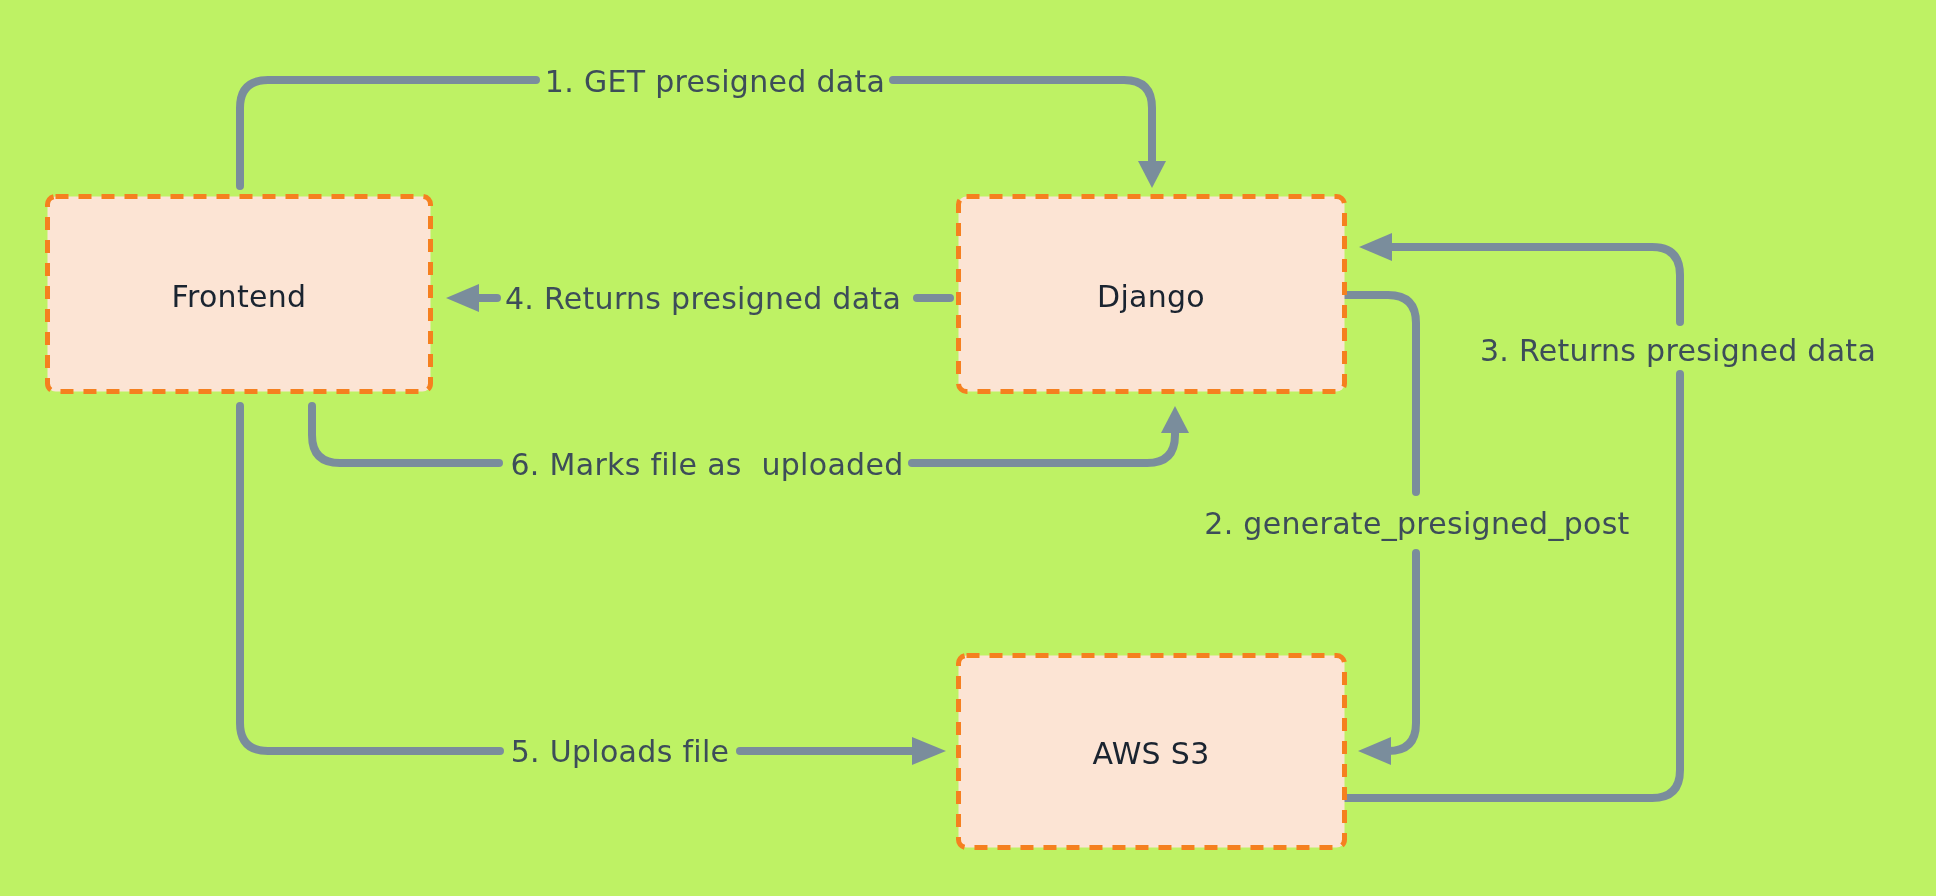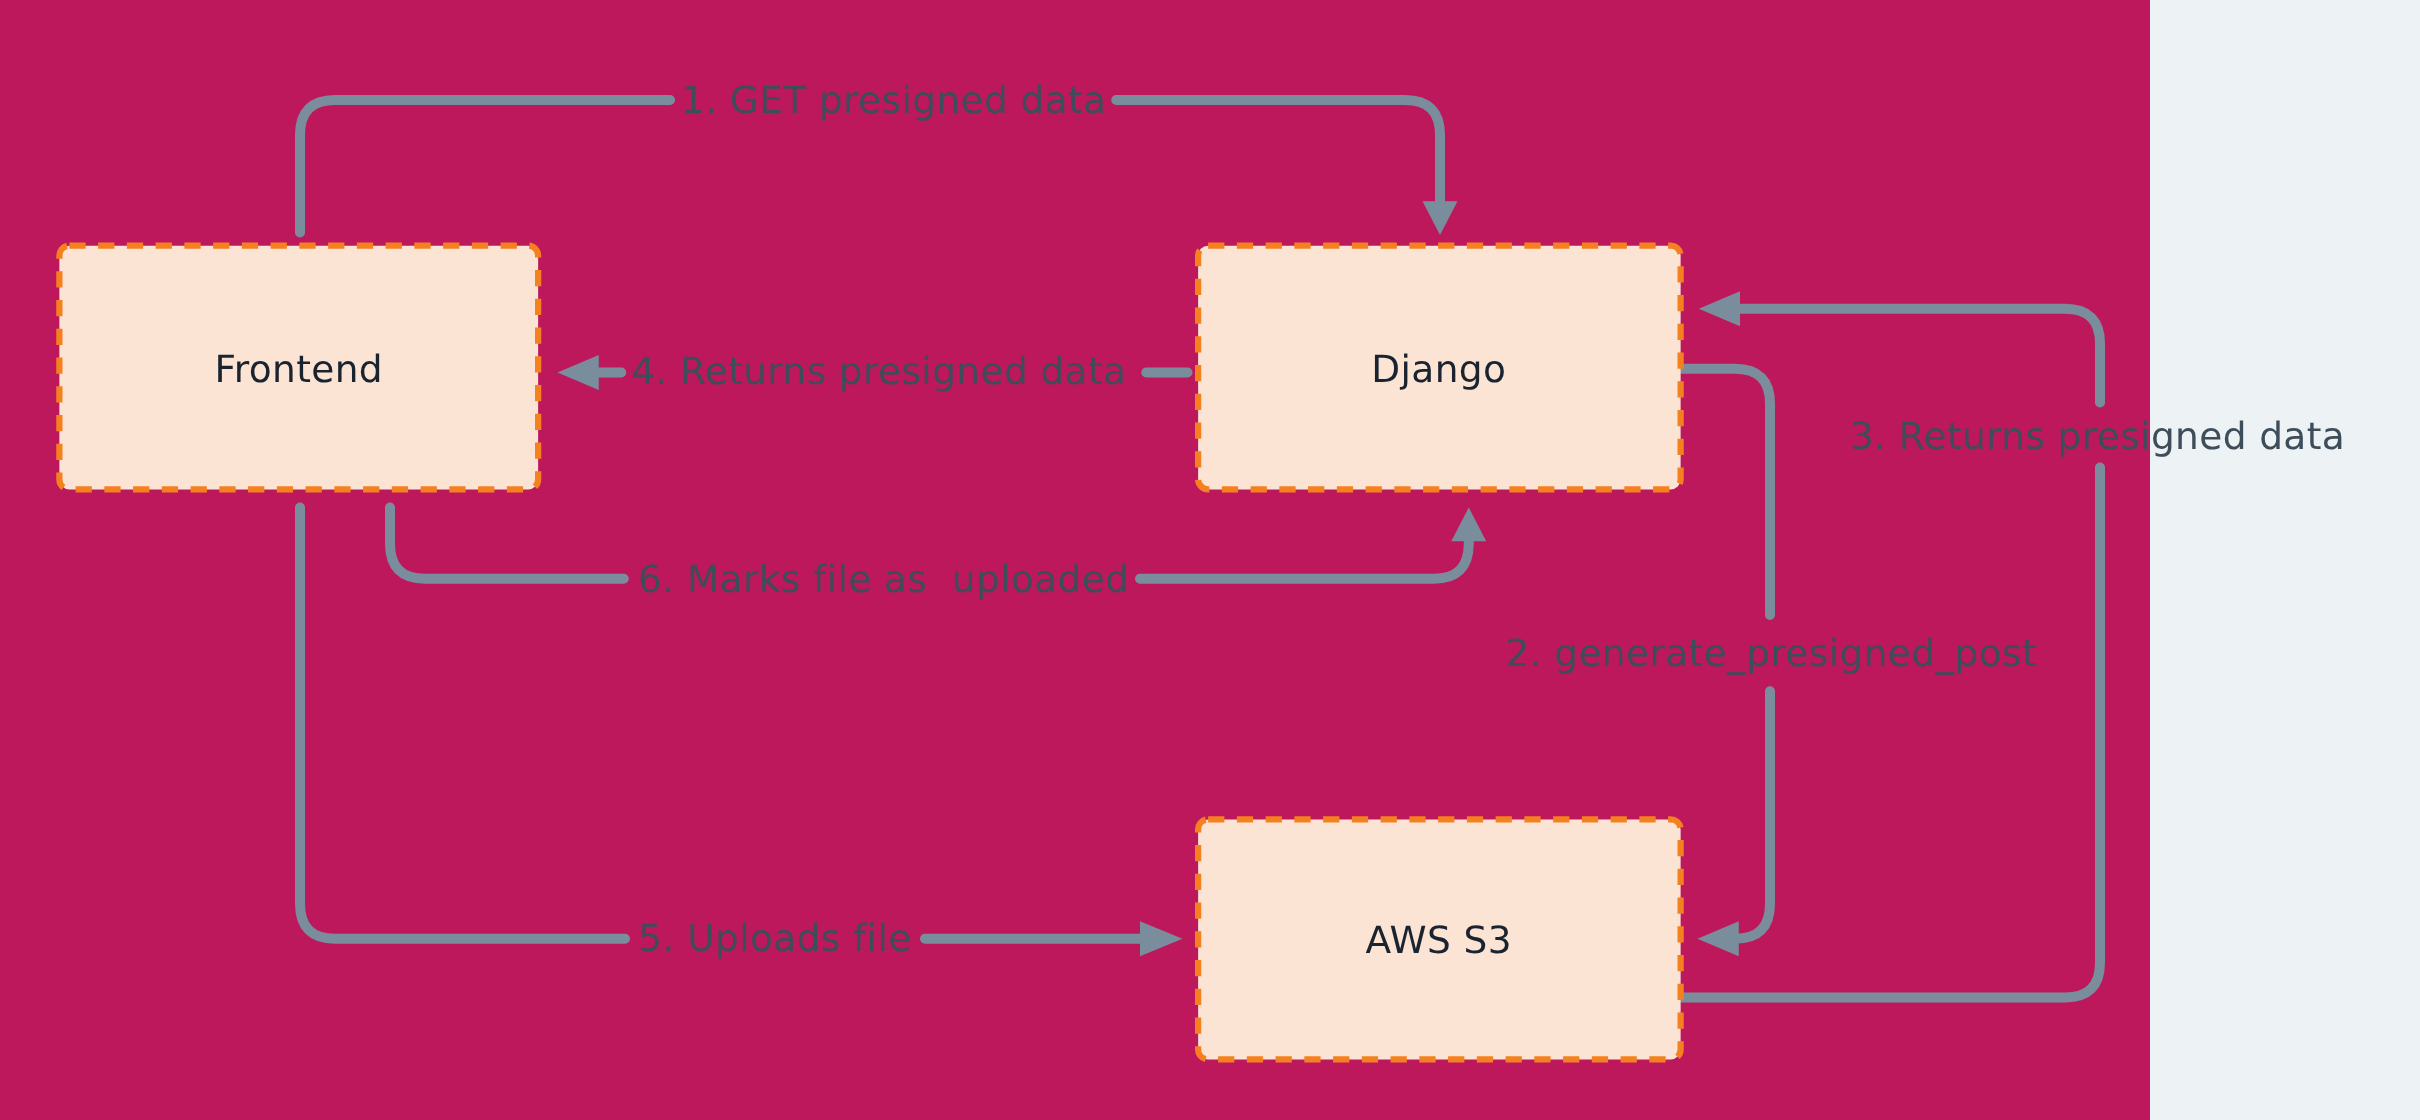--- a/index.html
+++ b/index.html
@@ -6,23 +6,23 @@
     margin: 0;
     padding: 0;
     background: #edf2f4;
     width: 1936px;
     height: 896px;
     overflow: hidden;
     font-family: "DejaVu Sans", sans-serif;
   }
   .stage {
     position: relative;
-    width: 1720px;
+    width: 1936px;
     height: 896px;
-    background: #be185d;
+    background: #bef264;
   }
   svg { display: block; }
   .edge {
     fill: none;
     stroke: #7a8d9c;
     stroke-width: 8;
     stroke-linecap: round;
     stroke-linejoin: round;
   }
   .arrowhead { fill: #7a8d9c; stroke: none; }

